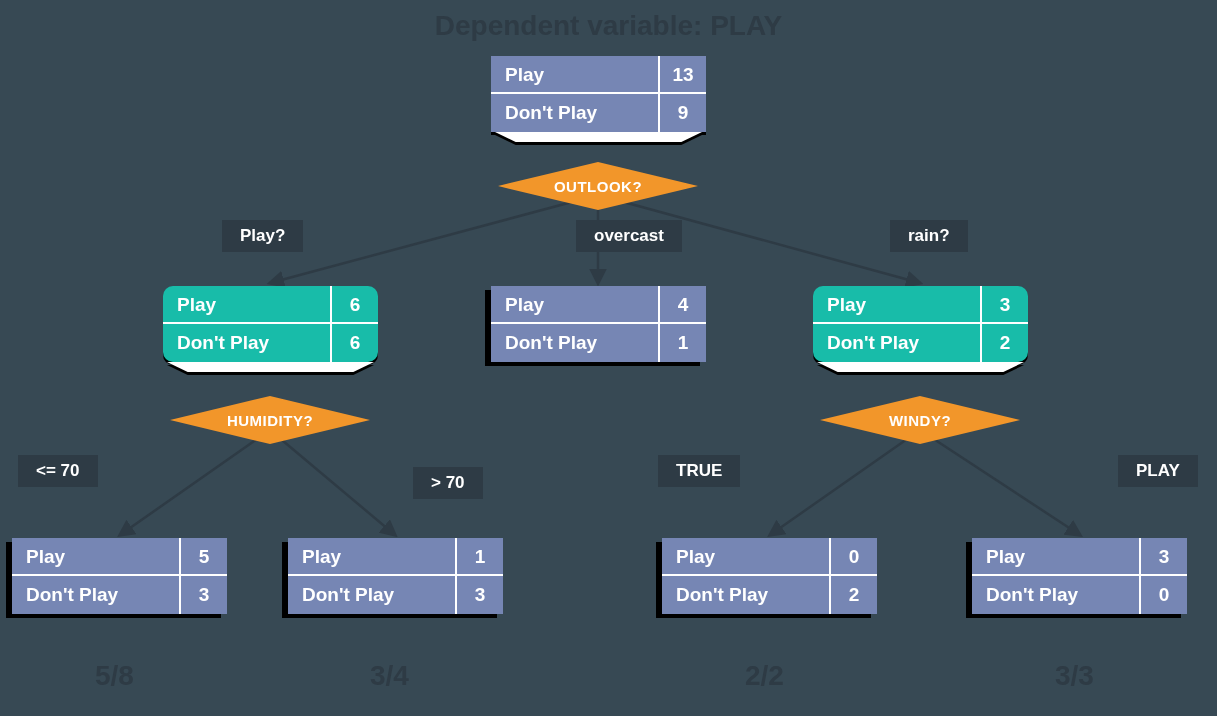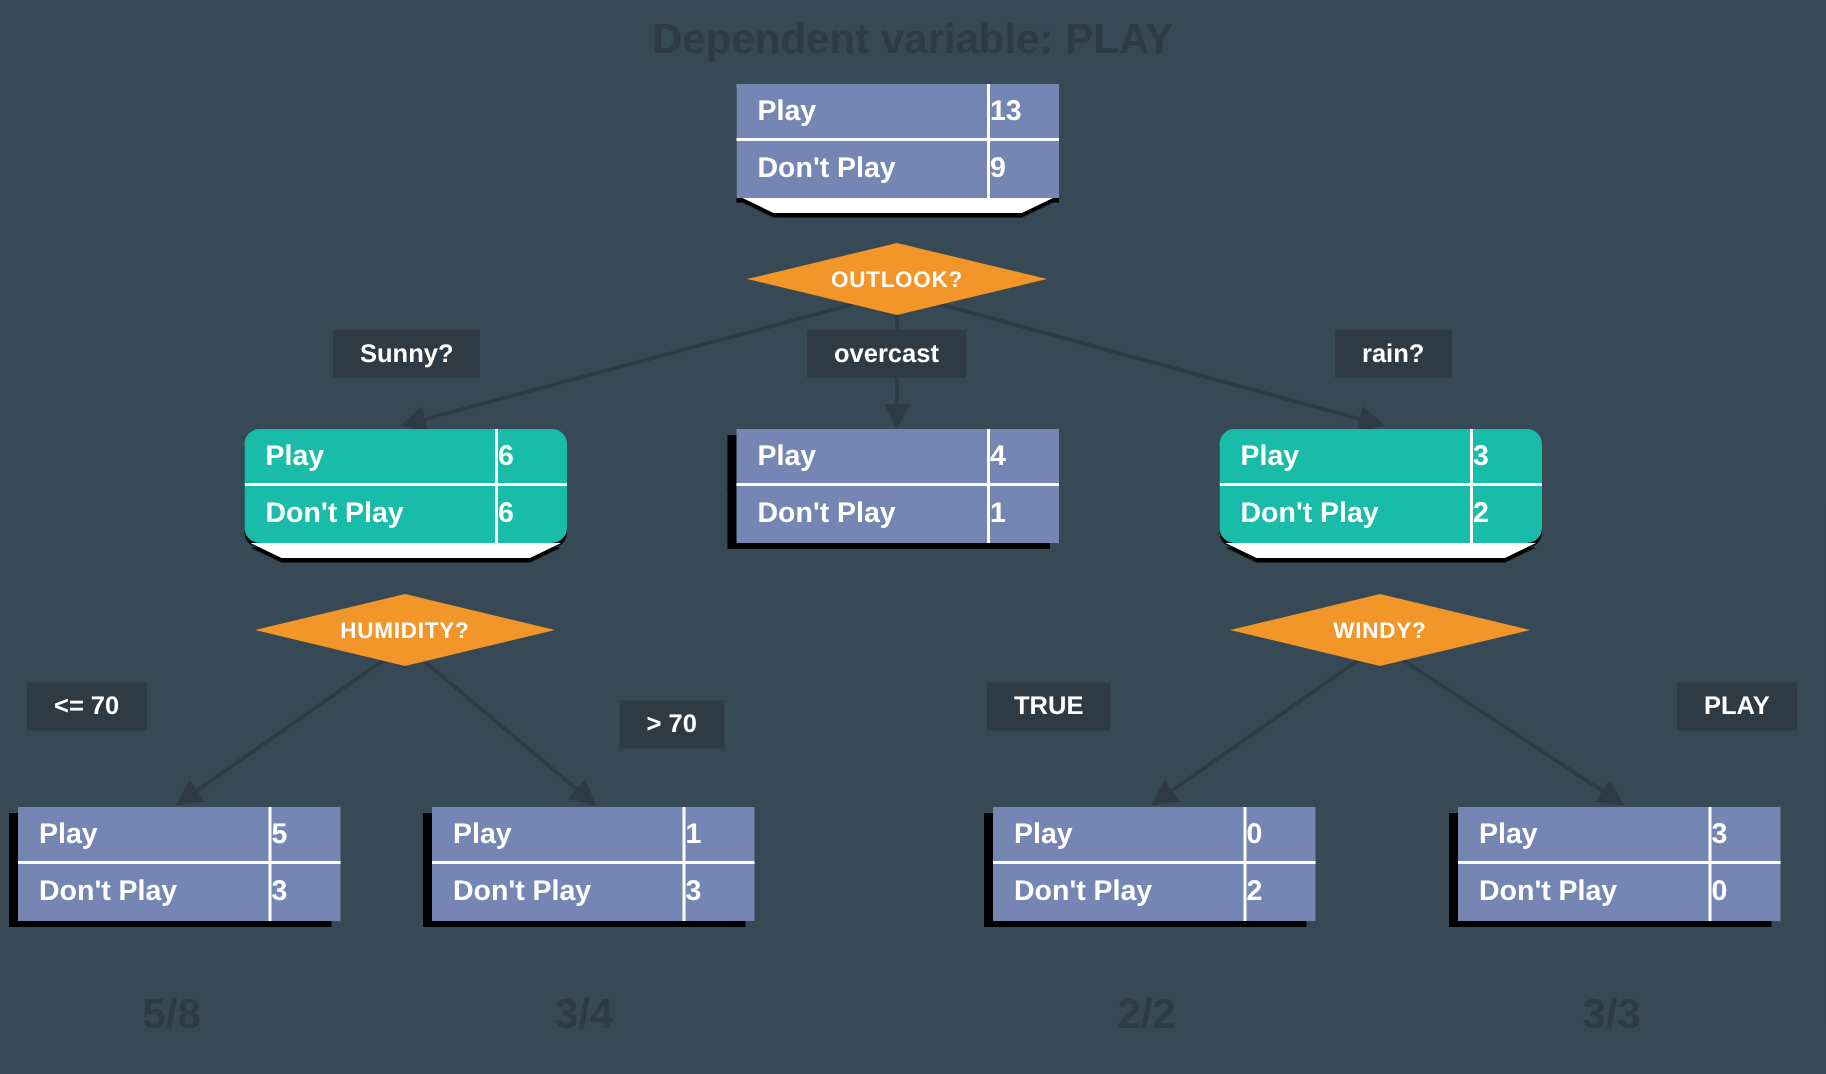--- a/index.html
+++ b/index.html
@@ -44,20 +44,21 @@
     font-weight: 700;
     color: #fff;
   }
   .box .lbl {
     flex: 1;
     padding-left: 14px;
     border-right: 2px solid #fff;
   }
   .box .val {
     width: 46px;
+    text-align: center;
   }
   .box .row:first-child { border-bottom: 2px solid #fff; }
   .box.blue .row { background: #7686b4; }
   .box.teal .row { background: #18bca9; }
   .box.teal .row:first-child { border-radius: 10px 10px 0 0; }
   .box.teal .row:last-child  { border-radius: 0 0 10px 10px; }
 
   
   .box::after {
     content: "";
@@ -138,22 +139,22 @@
       <div class="val">13</div>
     </div>
   <div class="row">
       <div class="lbl">Don't Play</div>
       <div class="val">9</div>
     </div>
 </div>
 
 <div class="diamond" style="left:498px; top:162px;">OUTLOOK?</div>
 
-<div class="tag" style="left:222px; top:220px;">Sunny?</div>
-<div class="tag" style="left:538px; top:220px;">overcast</div>
+<div class="tag" style="left:222px; top:220px;">Play?</div>
+<div class="tag" style="left:576px; top:220px;">overcast</div>
 <div class="tag" style="left:890px; top:220px;text-align:center;">rain?</div>
 
 <div class="box teal" style="left:163px; top:286px;">
   <div class="row">
       <div class="lbl">Play</div>
       <div class="val">6</div>
     </div>
   <div class="row">
       <div class="lbl">Don't Play</div>
       <div class="val">6</div>

